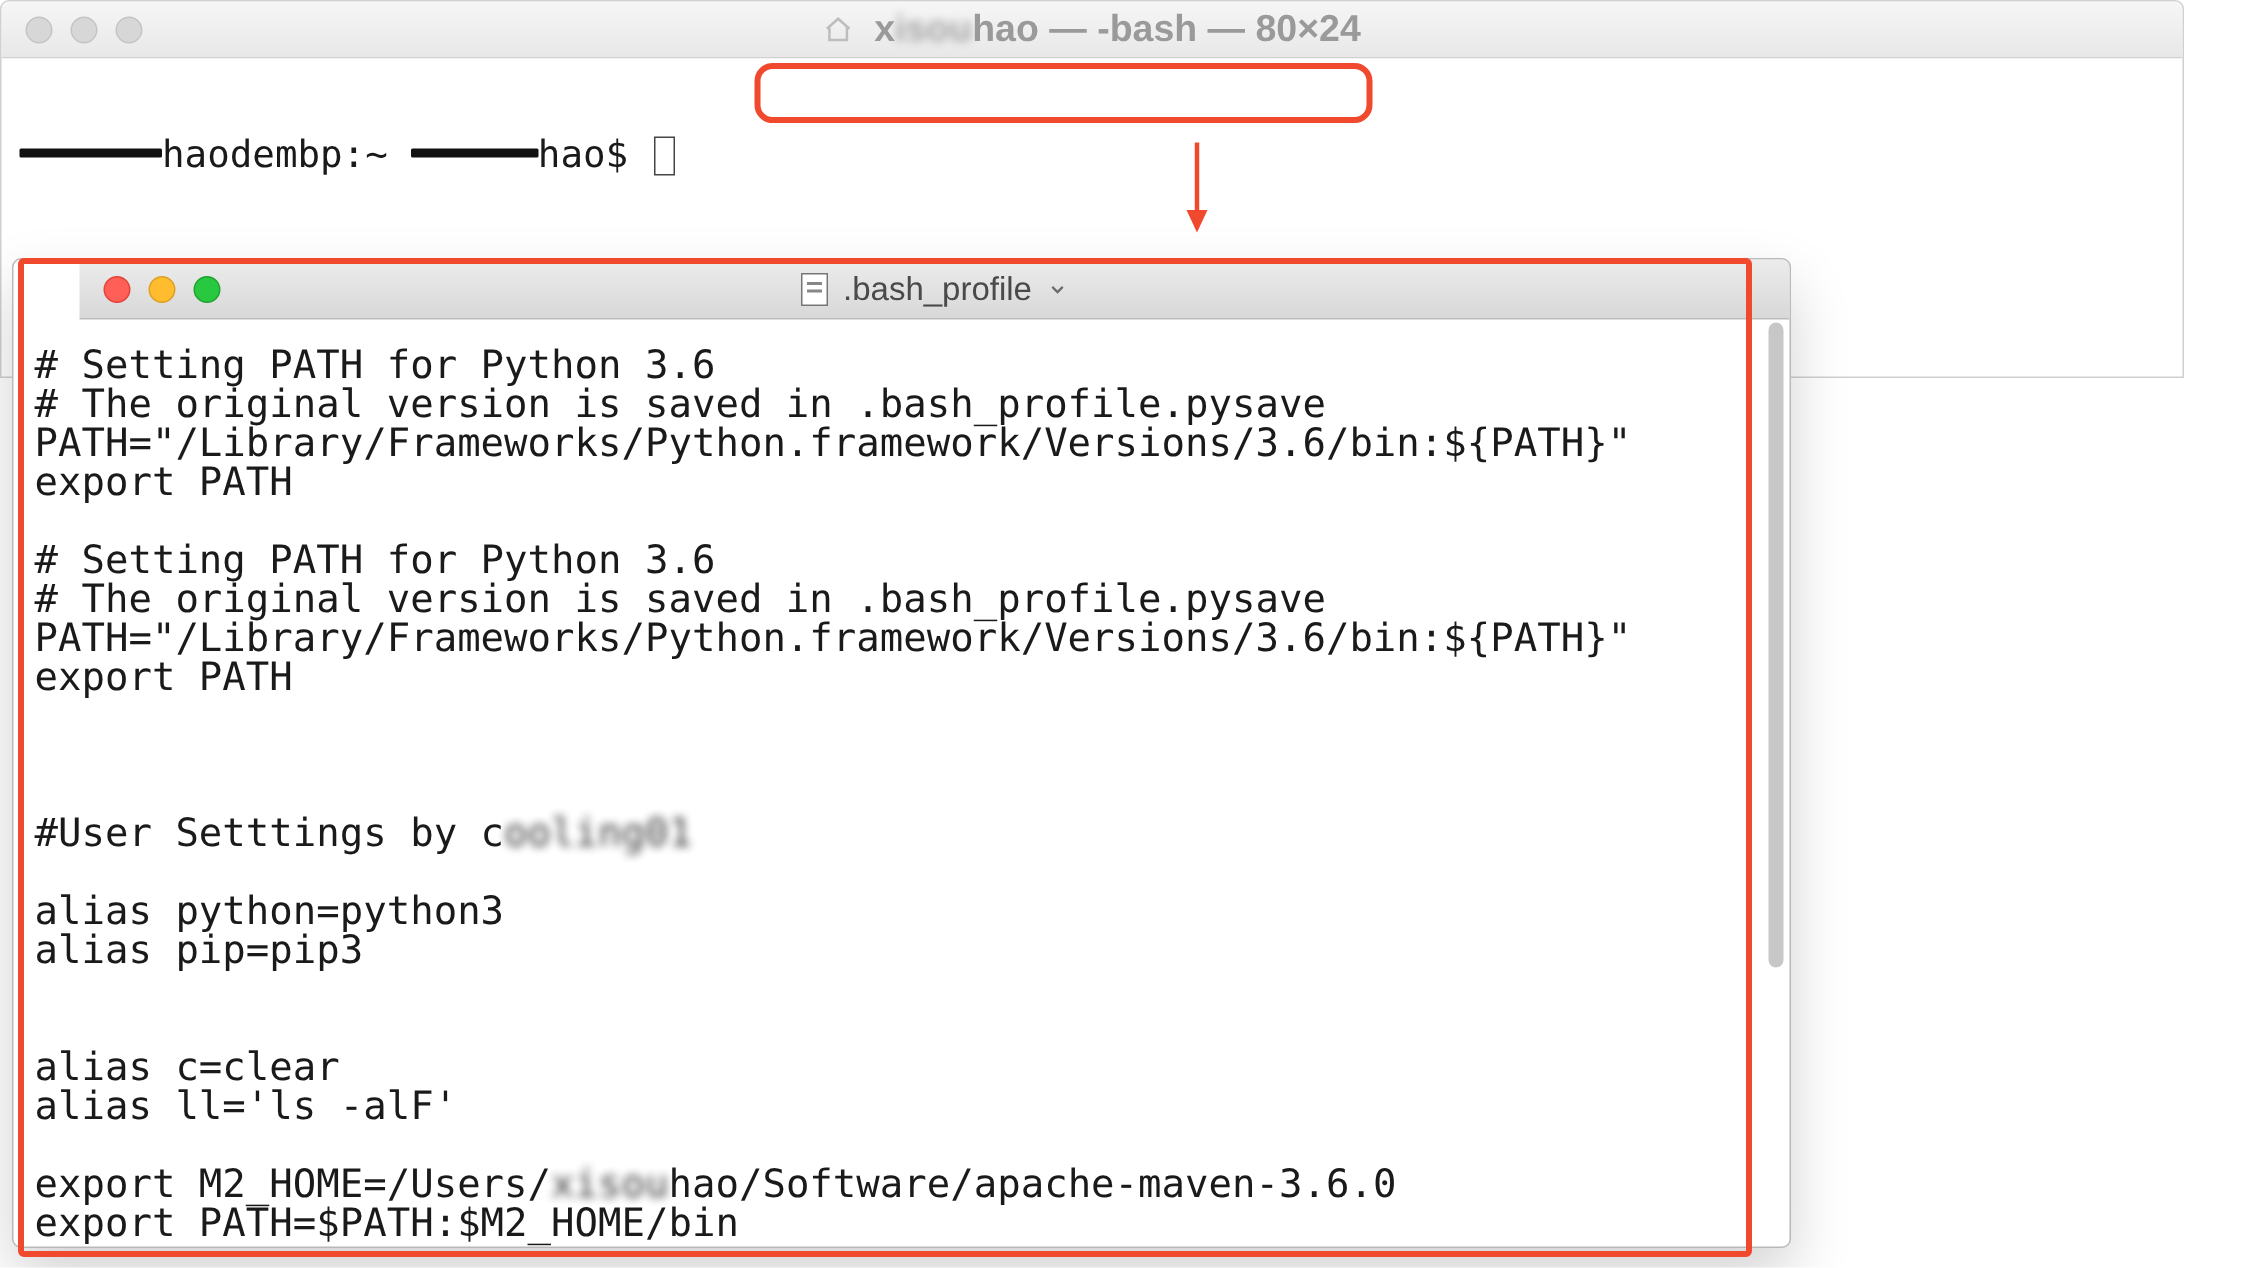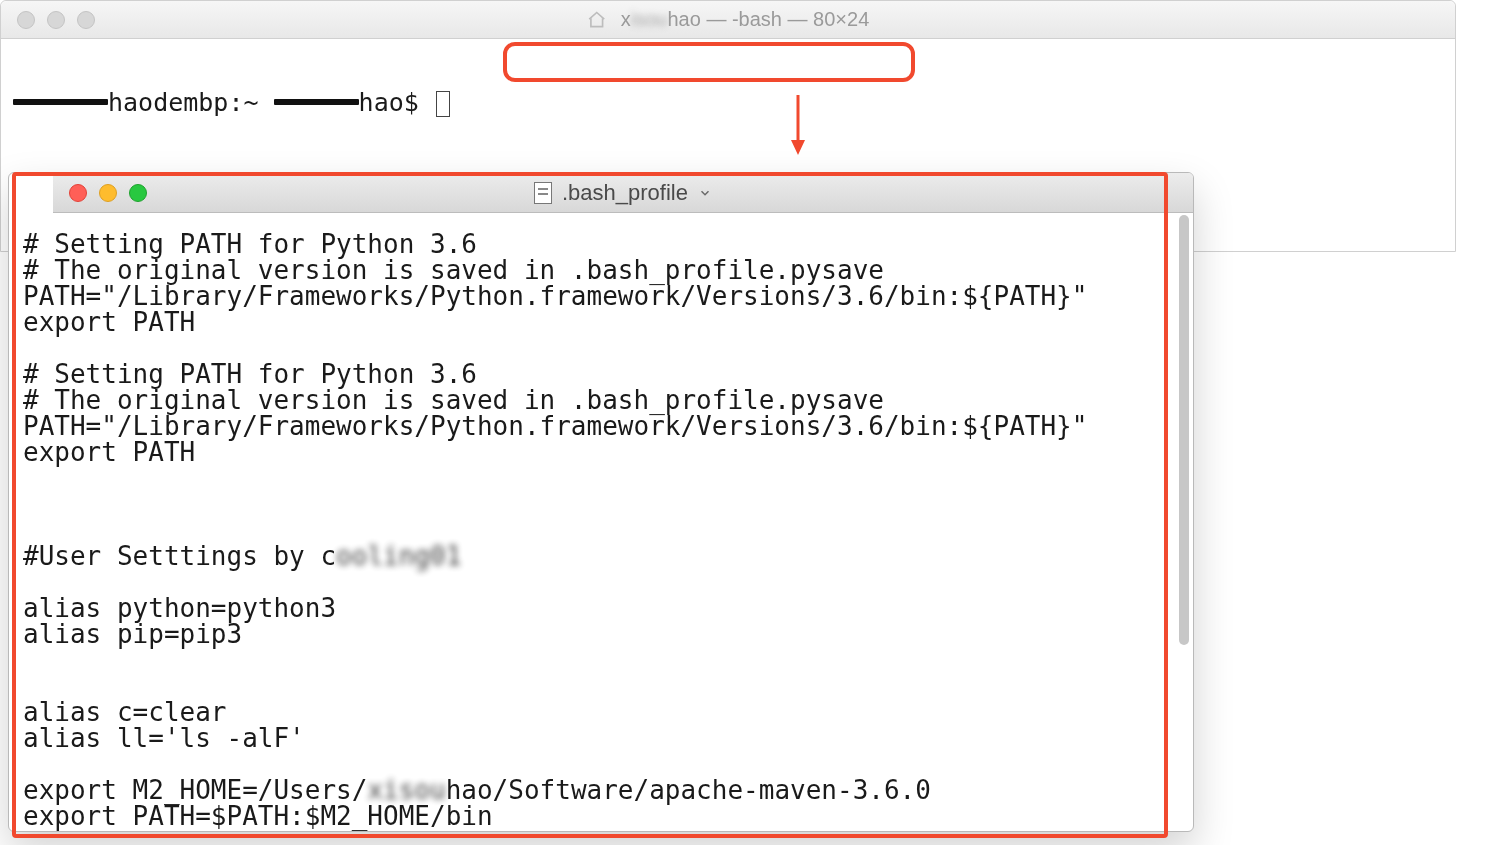--- a/index.html
+++ b/index.html
@@ -45,22 +45,22 @@
     }
     .terminal-title-center {
       position: absolute;
       left: 50%;
       transform: translateX(-50%);
       display: flex;
       align-items: center;
       gap: 14px;
       color: #9a9a9a;
       font-family: -apple-system, "Helvetica Neue", Arial, sans-serif;
-      font-size: 20px;
-      font-weight: 400;
+      font-size: 25px;
+      font-weight: 700;
     }
     .home-icon svg { display: block; }
     .terminal-body {
       padding: 10px 12px 60px 12px;
       font-size: 25px;
       line-height: 1.42;
       color: #1a1a1a;
       white-space: pre;
     }
     .prompt-line { display: block; }

